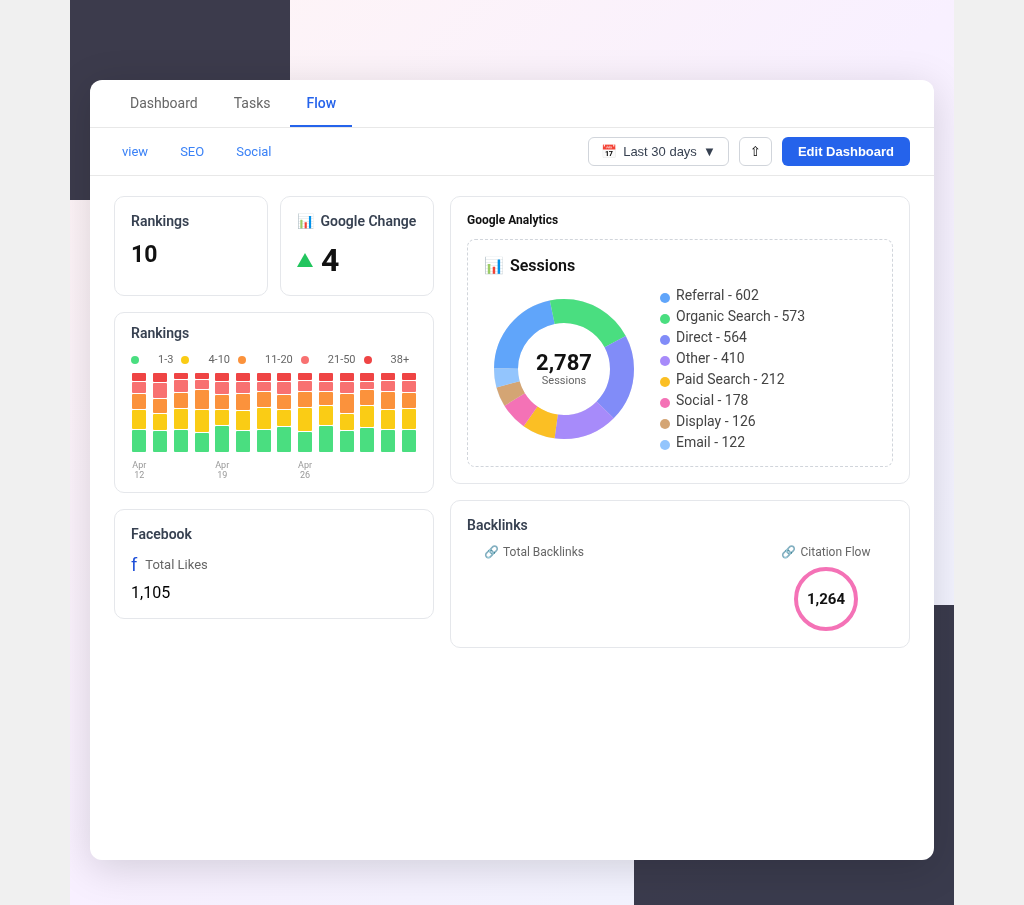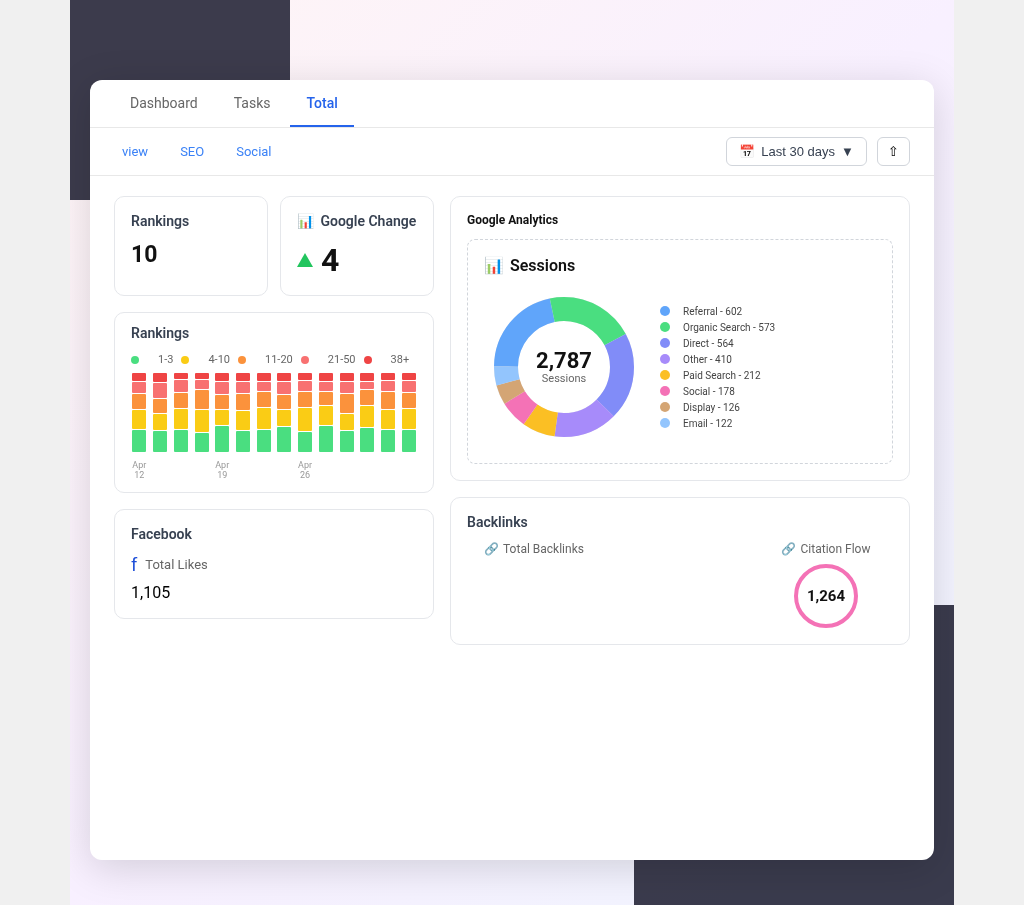--- a/index.html
+++ b/index.html
@@ -294,23 +294,23 @@
     }
 
     
     .donut-legend {
       display: flex;
       flex-direction: column;
       gap: 5px;
     }
     .donut-legend-item {
       display: flex;
-      align-items: flex-start;
-      gap: 13px;
-      font-size: 10px;
+      align-items: flex-end;
+      gap: 6px;
+      font-size: 14px;
       color: #444;
     }
     .donut-dot {
       width: 10px; height: 10px;
       border-radius: 50%;
       flex-shrink: 0;
     }
 
     
     .stats-row {
@@ -387,38 +387,39 @@
 <div class="screenshot-container">
 
   <div class="blob-top-left"></div>
   <div class="blob-bottom-right"></div>
 
   <div class="dashboard-card">
 
     <div class="tab-bar">
       <div class="tab">Dashboard</div>
       <div class="tab">Tasks</div>
-      <div class="tab active">Total</div>
+      <div class="tab active">Flow</div>
     </div>
 
     <div class="subnav-bar">
       <div class="subnav-left">
         <div class="subnav-item">view</div>
         <div class="subnav-item">SEO</div>
         <div class="subnav-item">Social</div>
       </div>
       <div class="subnav-right">
         <button class="date-btn">
           <span>📅</span>
           <span>Last 30 days</span>
           <span>▼</span>
         </button>
         <button class="share-btn">
           <span>⇧</span>
         </button>
+        <button class="edit-btn">Edit Dashboard</button>
       </div>
     </div>
 
     <div class="dashboard-content">
 
       <div class="left-col">
 
         <div class="two-col-row">
           <div class="widget rankings-widget">
             <div class="widget-title">Rankings</div>

